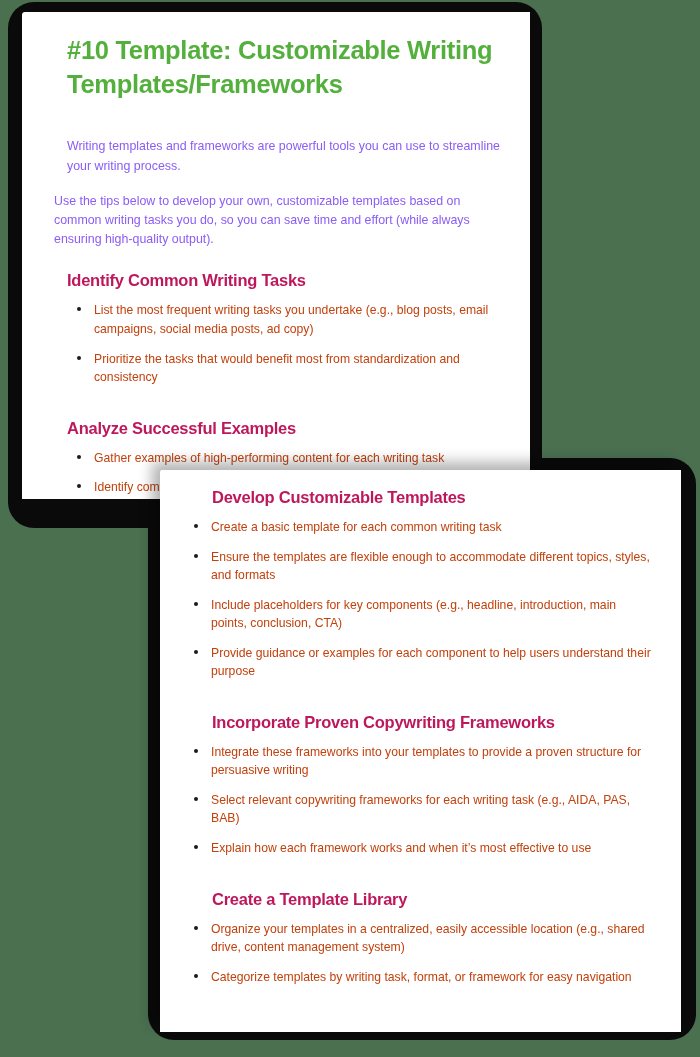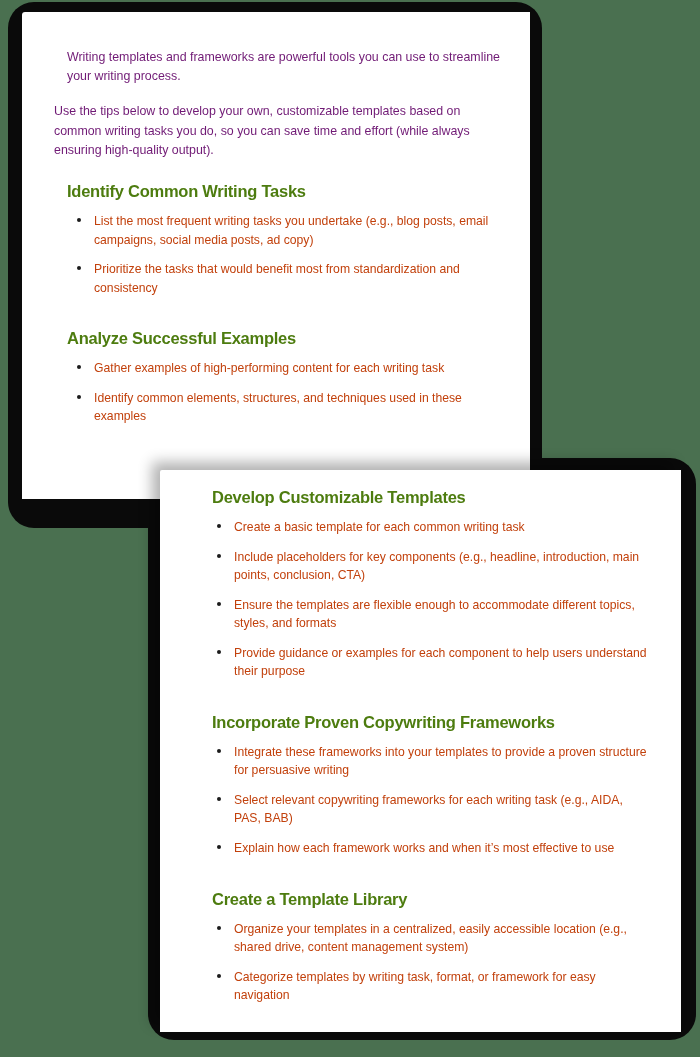--- a/index.html
+++ b/index.html
@@ -72,51 +72,51 @@
     color: #54b03c;
     font-size: 25.5px;
     font-weight: bold;
     line-height: 1.32;
     letter-spacing: -0.3px;
     margin: 0;
     padding: 22px 36px 0 45px;
   }
 
   .para {
-    color: #701a75;
+    color: #8b5cf6;
     font-size: 12.4px;
     line-height: 1.55;
     margin: 0;
     padding: 0 28px 0 45px;
   }
   .para.first { padding-top: 36px; }
   .para.second { padding-top: 16px; padding-left: 32px; }
 
   .section-head {
-    color: #4d7c0f;
+    color: #be185d;
     font-size: 16.5px;
     font-weight: bold;
     letter-spacing: -0.25px;
     margin: 0;
     padding: 22px 28px 0 45px;
   }
   #card-2 .section-head {
     padding-left: 52px;
     padding-right: 30px;
   }
   .section-head.tight { padding-top: 18px; }
   .section-head.spaced { padding-top: 32px; }
 
   ul.bullets {
     list-style: none;
     margin: 0;
     padding: 11px 26px 0 72px;
   }
   #card-2 ul.bullets {
-    padding-left: 74px;
+    padding-left: 51px;
     padding-right: 28px;
   }
   ul.bullets li {
     position: relative;
     color: #c2410c;
     font-size: 12.2px;
     line-height: 1.52;
     margin-bottom: 11px;
   }
   ul.bullets li:last-child { margin-bottom: 0; }
@@ -134,20 +134,21 @@
 <body>
 
 <div class="stage">
 
   <div class="shadow-plate" id="shadow-card-1"></div>
   <div class="shadow-plate" id="shadow-card-2"></div>
 
   <div class="card" id="card-1">
     <div class="card-inner">
 
+      <h1 class="doc-title">#10 Template: Customizable Writing Templates/Frameworks</h1>
 
       <p class="para first">Writing templates and frameworks are powerful tools you can use to streamline your writing process.</p>
       <p class="para second">Use the tips below to develop your own, customizable templates based on common writing tasks you do, so you can save time and effort (while always ensuring high-quality output).</p>
 
       <h2 class="section-head">Identify Common Writing Tasks</h2>
       <ul class="bullets">
         <li>
           <span class="dot"></span>
           <span>List the most frequent writing tasks you undertake (e.g., blog posts, email campaigns, social media posts, ad copy)</span>
         </li>
@@ -177,25 +178,25 @@
     <div class="card-inner">
 
       <h2 class="section-head tight">Develop Customizable Templates</h2>
       <ul class="bullets">
         <li>
           <span class="dot"></span>
           <span>Create a basic template for each common writing task</span>
         </li>
         <li>
           <span class="dot"></span>
+          <span>Ensure the templates are flexible enough to accommodate different topics, styles, and formats</span>
+        </li>
+        <li>
+          <span class="dot"></span>
           <span>Include placeholders for key components (e.g., headline, introduction, main points, conclusion, CTA)</span>
-        </li>
-        <li>
-          <span class="dot"></span>
-          <span>Ensure the templates are flexible enough to accommodate different topics, styles, and formats</span>
         </li>
         <li>
           <span class="dot"></span>
           <span>Provide guidance or examples for each component to help users understand their purpose</span>
         </li>
       </ul>
 
       <h2 class="section-head spaced">Incorporate Proven Copywriting Frameworks</h2>
       <ul class="bullets">
         <li>

